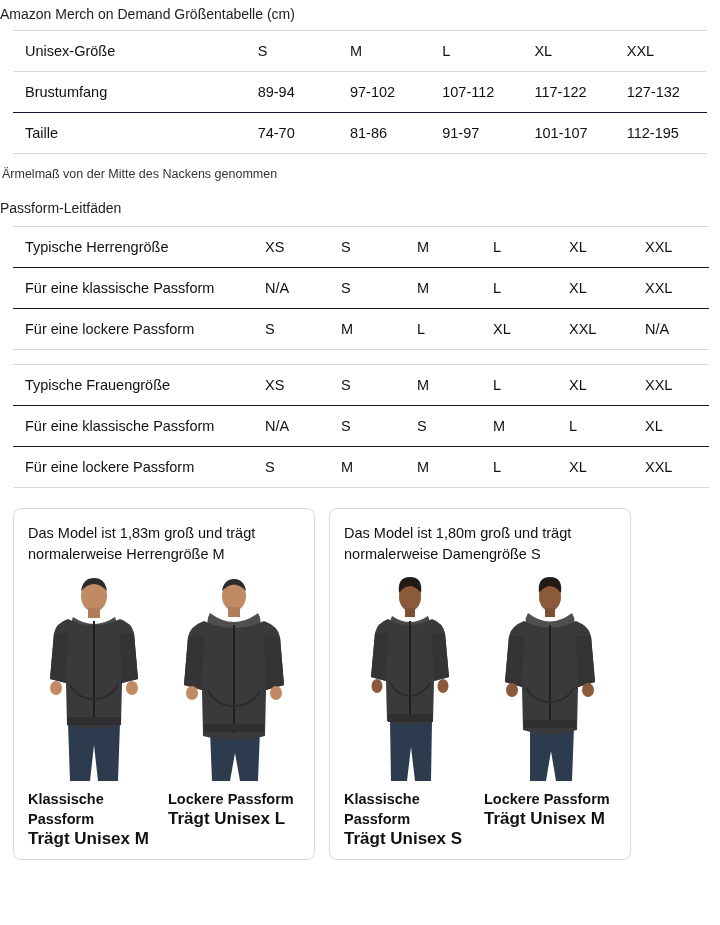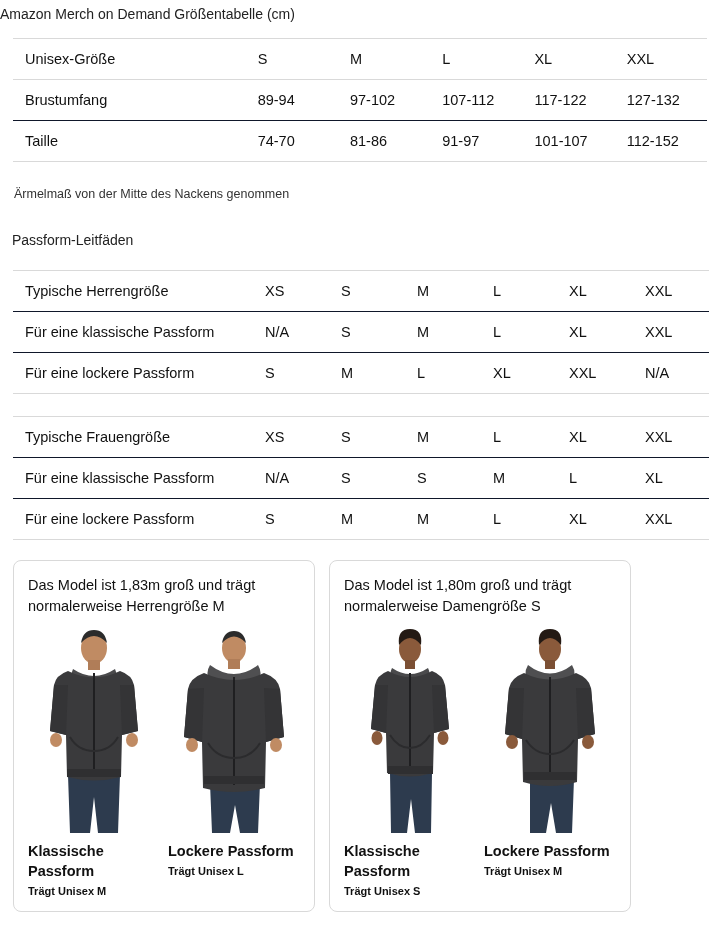--- a/index.html
+++ b/index.html
@@ -23,21 +23,21 @@
   }
   .doc-title {
     font-size: 14px;
     color: #222;
     padding: 6px 0 8px 0;
     margin: 0 0 0 0;
     line-height: 16px;
   }
   table.sz {
     width: 694px;
-    margin: 8px 13px 0 13px;
+    margin: 0 13px 0 13px;
     border-collapse: collapse;
     table-layout: fixed;
   }
   table.sz td, table.sz th {
     text-align: left;
     font-weight: normal;
     font-size: 14.5px;
     padding: 12px 0 12px 12px;
     border-top: 1px solid #d9d9d9;
     border-bottom: 1px solid #d9d9d9;
@@ -55,28 +55,28 @@
   .main-table col.c0 { width: 232px; }
   .main-table col.cx { width: 92px; }
 
   .fit-table col.c0 { width: 240px; }
   .fit-table col.cx { width: 76px; }
 
   .note {
     font-size: 12.5px;
     color: #333;
     padding: 10px 16px 2px 0;
-    margin: 14px;
+    margin: 2px;
     line-height: 16px;
   }
   .section-label {
     font-size: 14px;
     color: #222;
     padding: 14px 0 10px 0;
-    margin: 12px;
+    margin: 0;
     line-height: 16px;
   }
   .spacer-14 { height: 14px; }
 
   .model-row {
     display: flex;
     gap: 14px;
     margin: 20px 13px 0 13px;
   }
   .model-card {
@@ -115,21 +115,21 @@
   }
   .fig-label {
     width: 132px;
     font-size: 14.5px;
     line-height: 20px;
     color: #111;
     font-weight: bold;
   }
   .fig-label .sub {
     display: block;
-    font-size: 11px;
+    font-size: 17px;
     color: #111;
   }
   svg { display: block; }
 </style>
 </head>
 <body>
 
 <div class="page">
 
   <div class="doc-title">Amazon Merch on Demand Größentabelle (cm)</div>
@@ -159,21 +159,21 @@
         <td>107-112</td>
         <td>117-122</td>
         <td>127-132</td>
       </tr>
       <tr>
         <td>Taille</td>
         <td>74-70</td>
         <td>81-86</td>
         <td>91-97</td>
         <td>101-107</td>
-        <td>112-152</td>
+        <td>112-195</td>
       </tr>
     </tbody>
   </table>
 
   <div class="note">Ärmelmaß von der Mitte des Nackens genommen</div>
 
   <div class="section-label">Passform-Leitfäden</div>
 
   <table class="sz fit-table">
     <colgroup>

